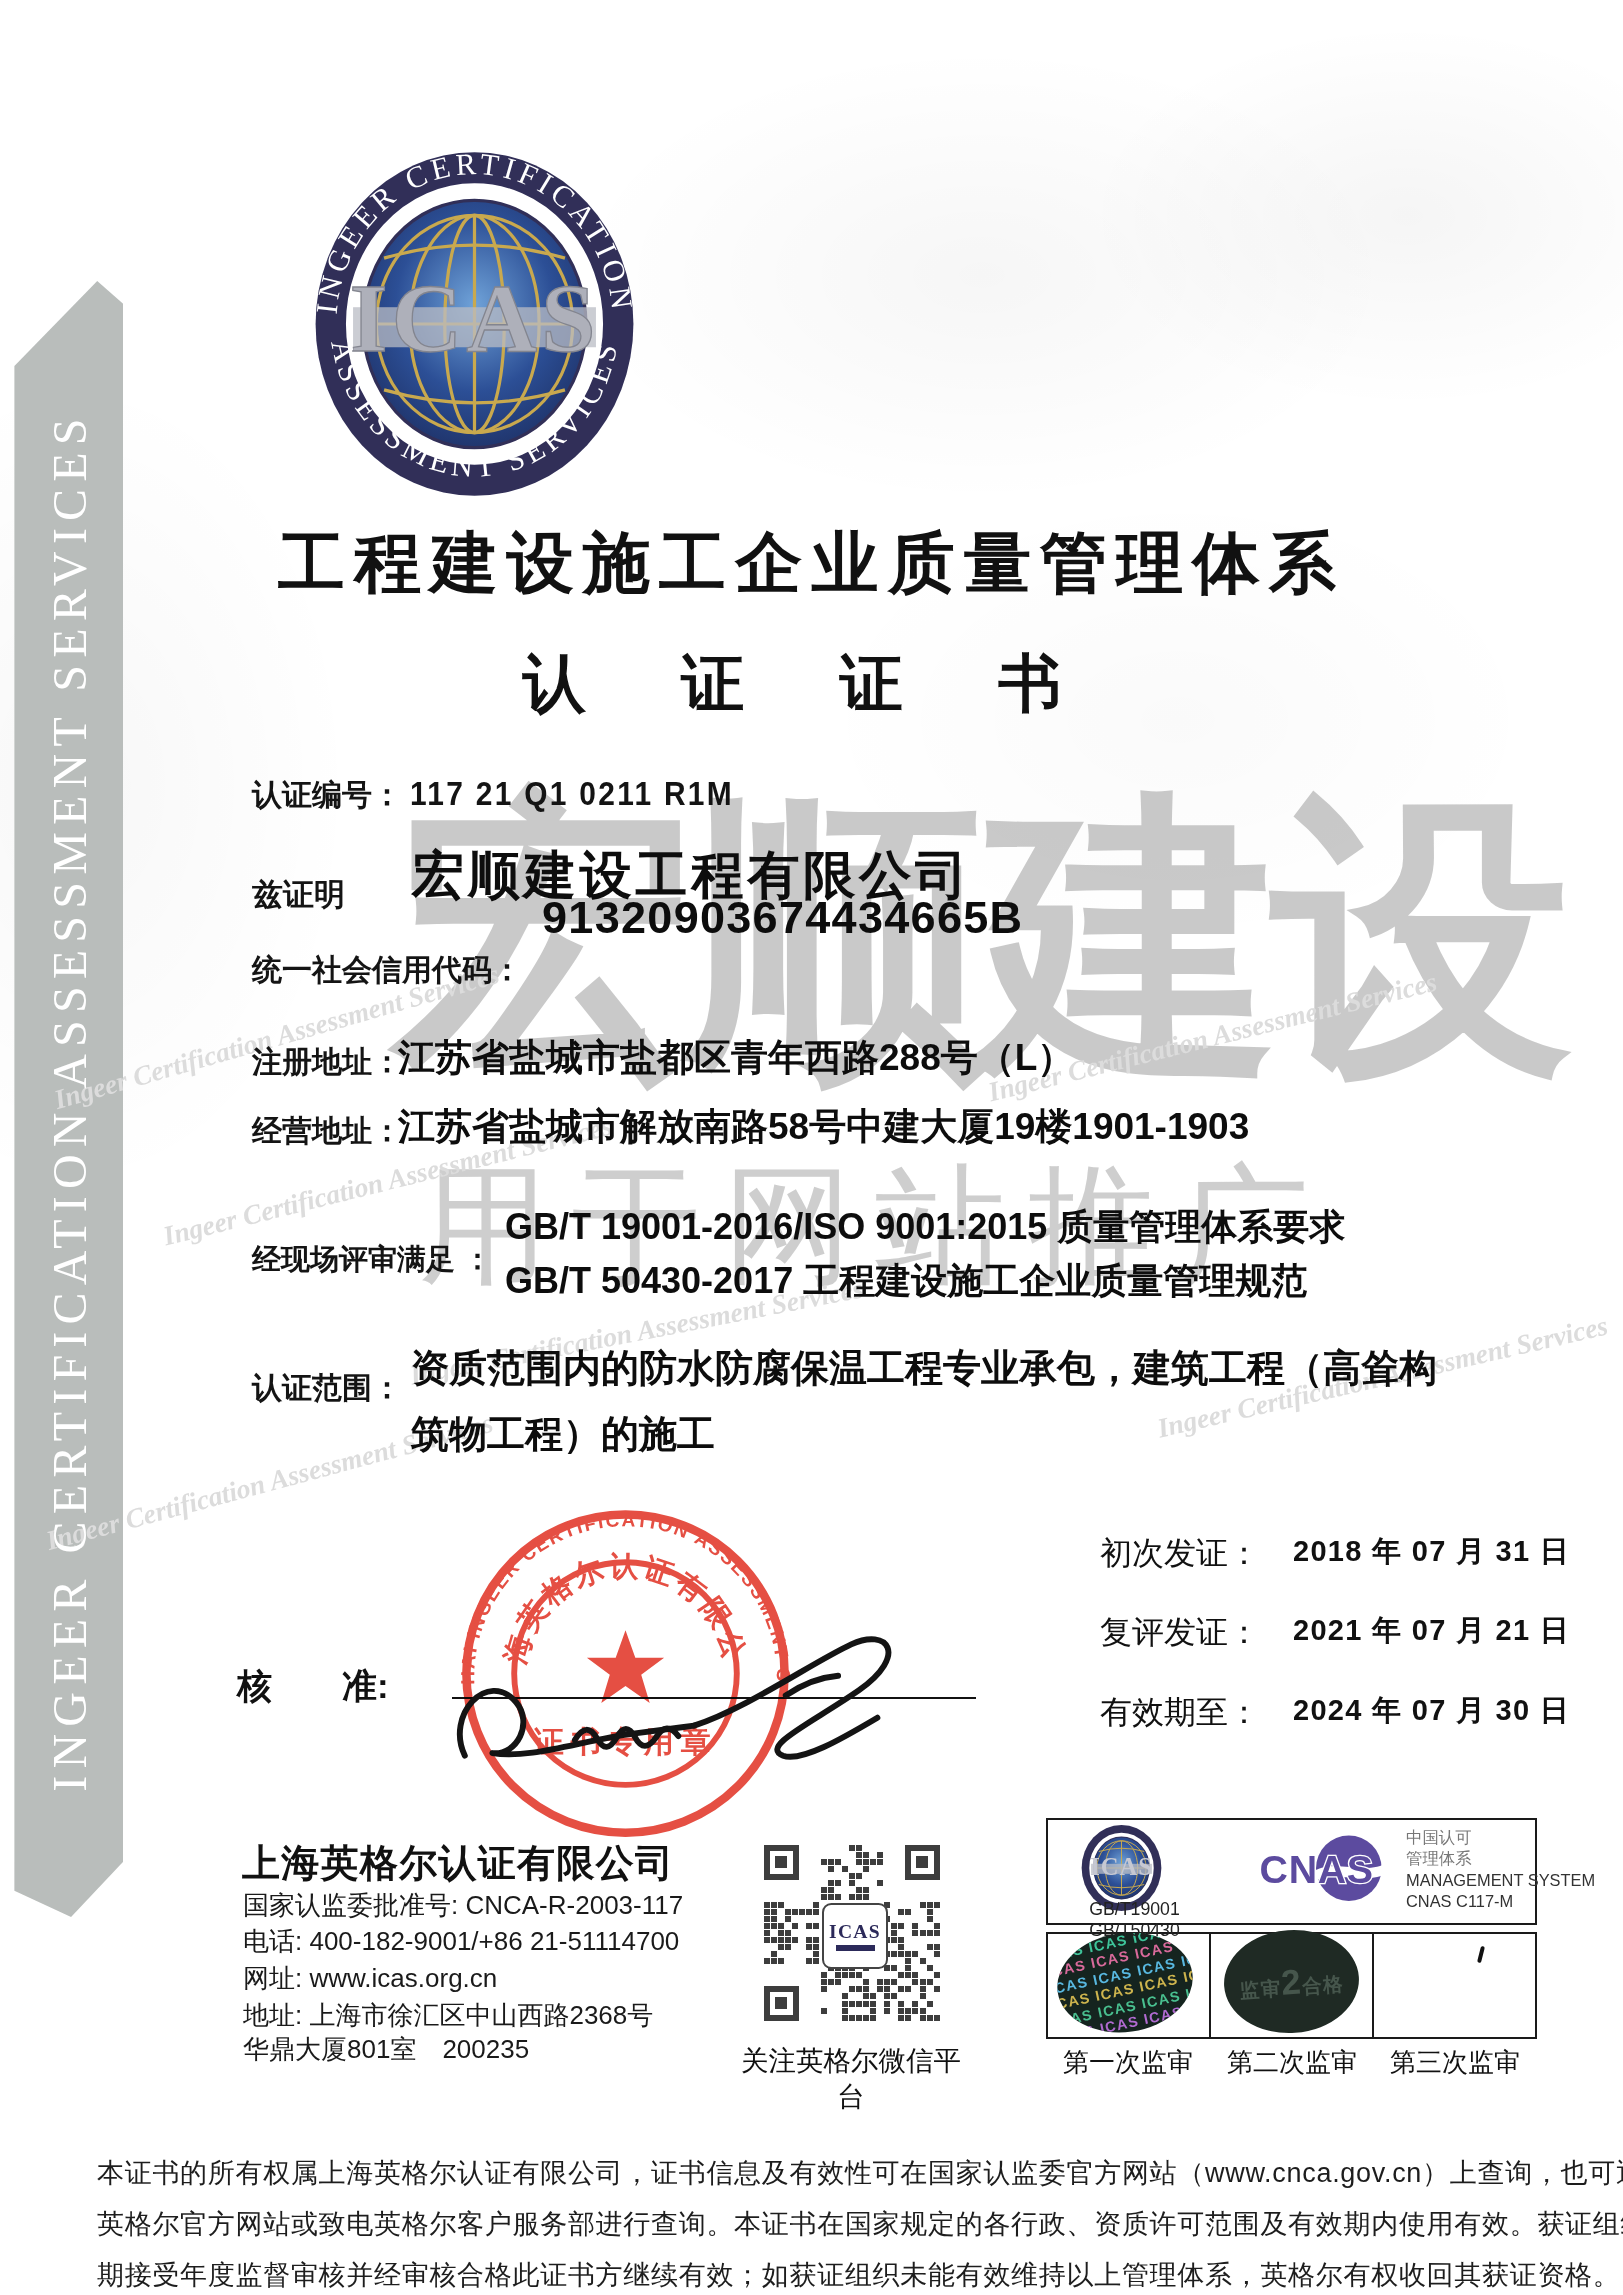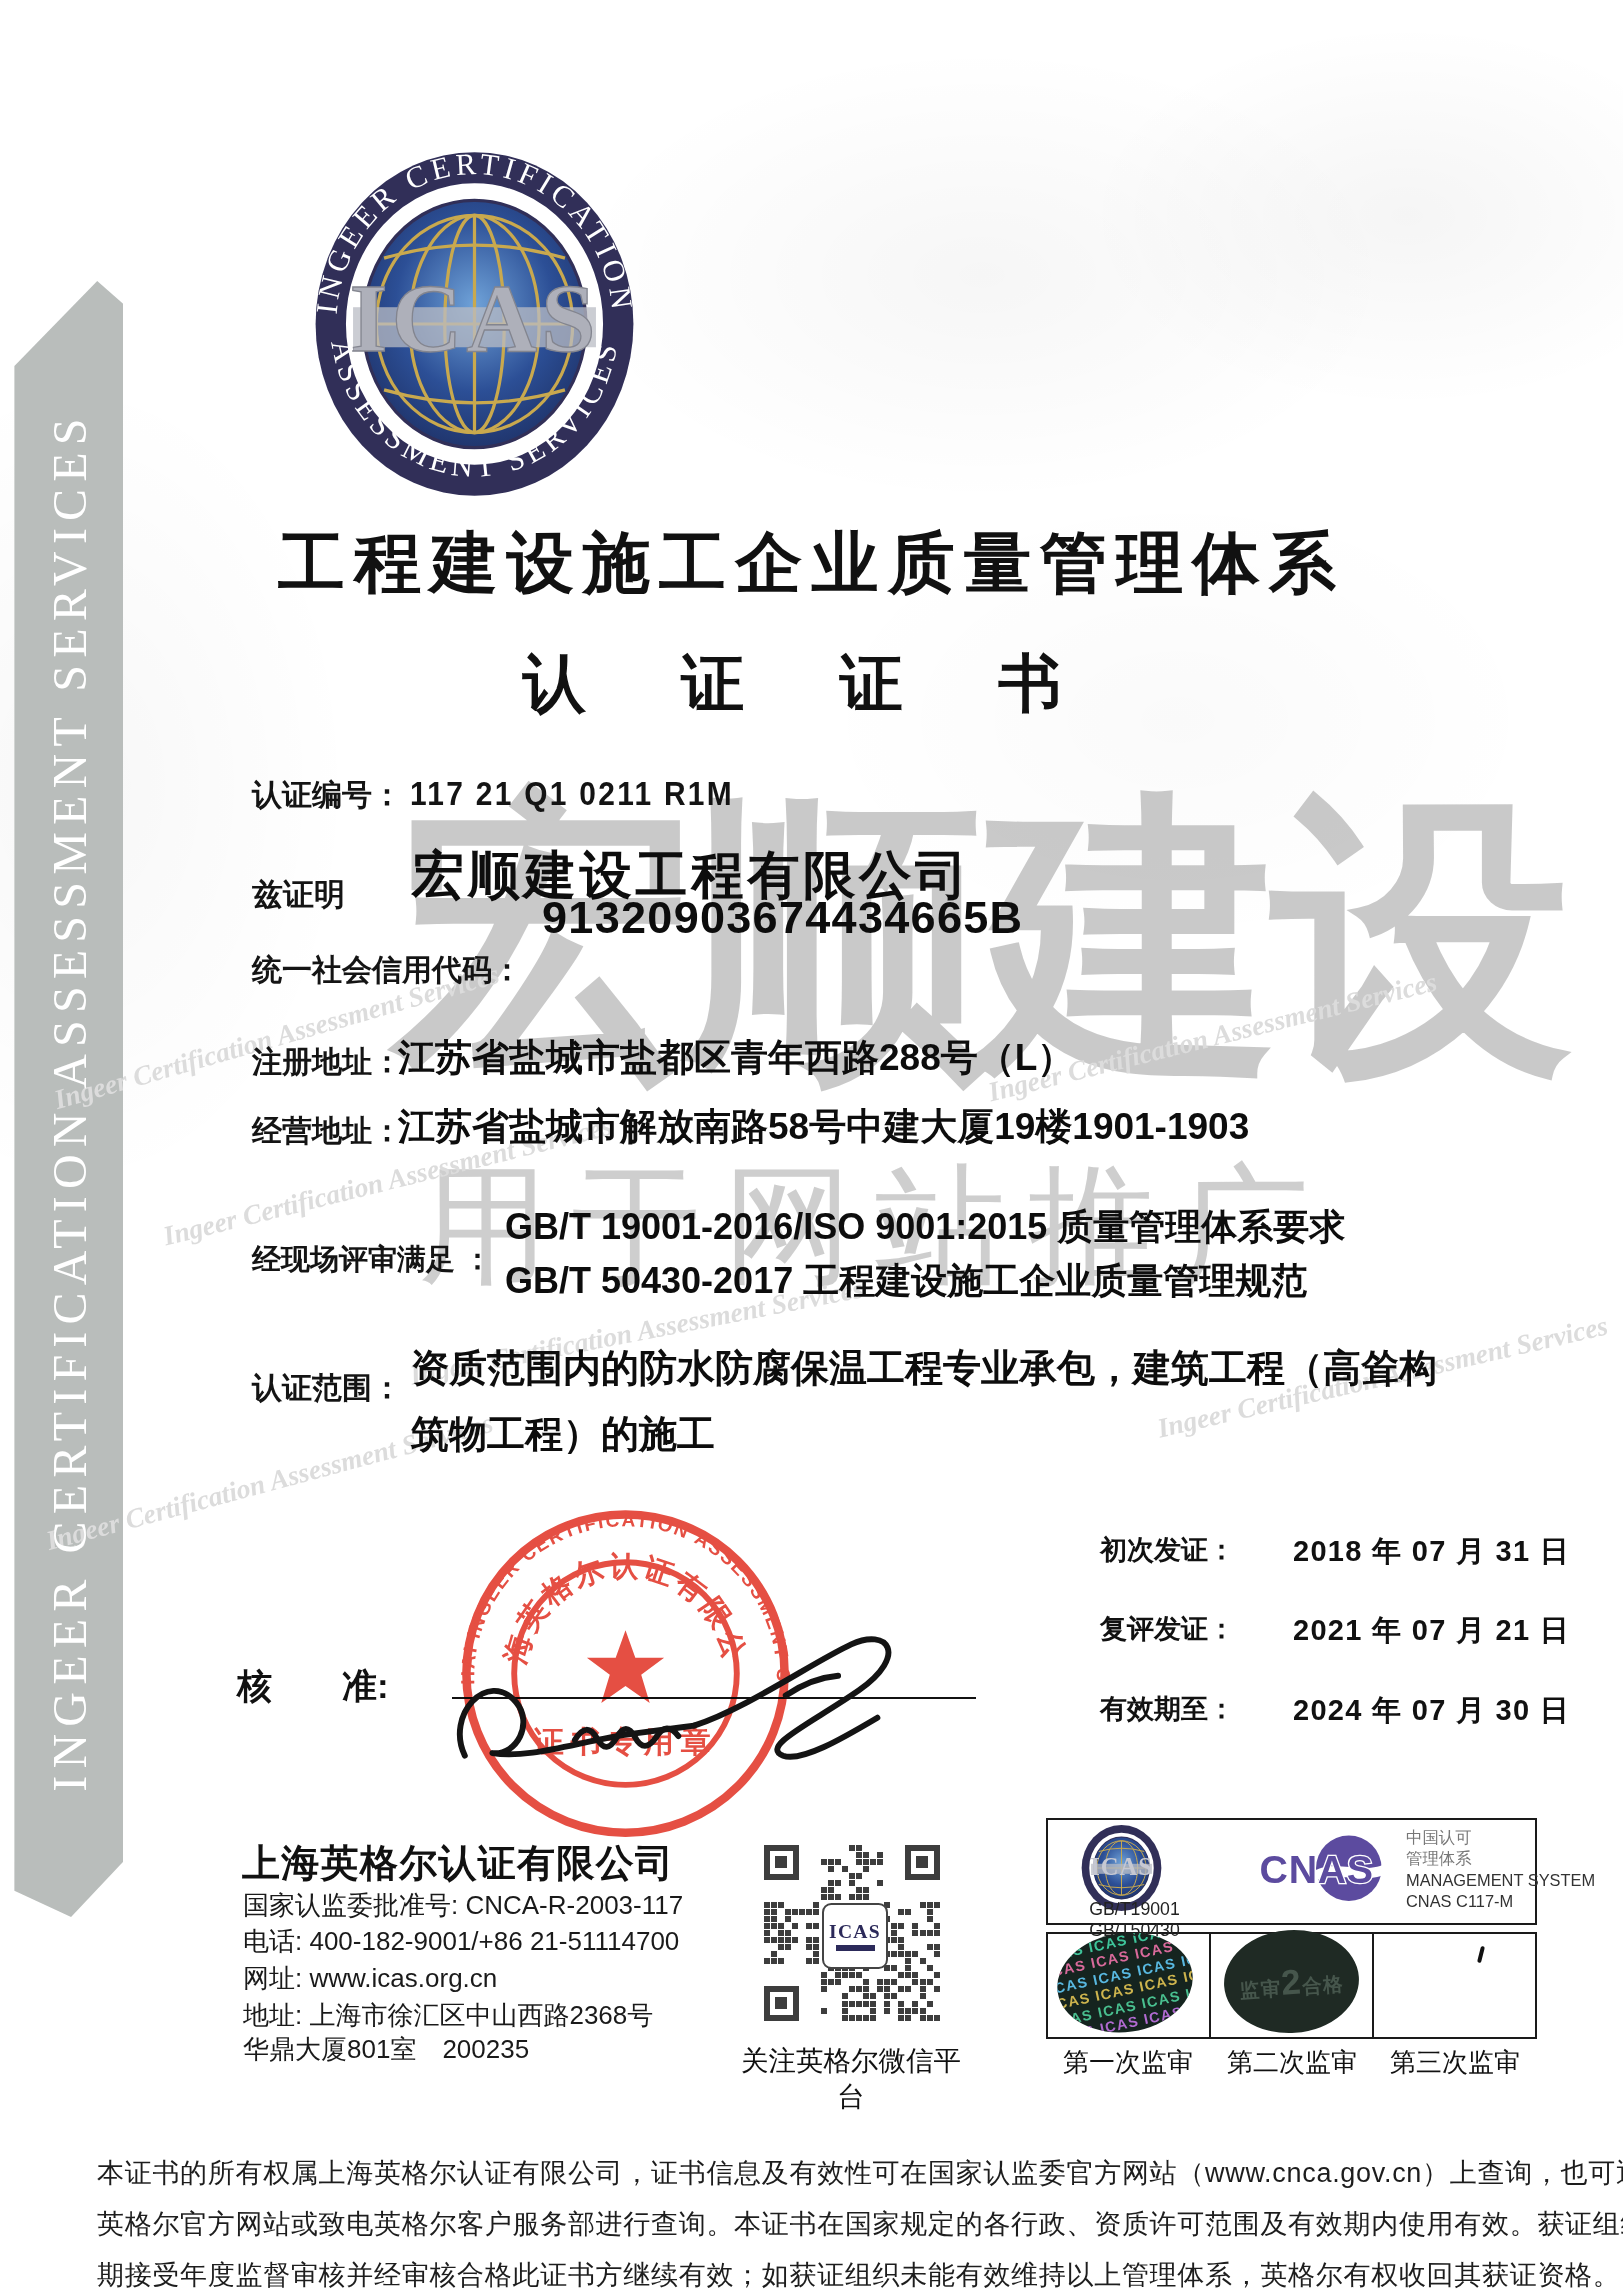--- a/index.html
+++ b/index.html
@@ -77,21 +77,21 @@
   .biz-lbl{left:252px;top:1111px;font-weight:700;}
   .biz-val{left:398px;top:1102px;font-size:37px;}
   .audit-lbl{left:252px;top:1240px;font-size:29px;}
   .std1{left:505px;top:1203px;font-size:36px;}
   .std2{left:505px;top:1257px;font-size:36px;}
   .scope-lbl{left:252px;top:1368px;font-weight:700;}
   .scope1{left:411px;top:1343px;font-size:38px;}
   .scope2{left:411px;top:1409px;font-size:38px;}
 
   
-  .date-lbl{font-size:27px;font-weight:700;z-index:3;}
+  .date-lbl{font-size:32px;font-weight:400;z-index:3;}
   .date-val{font-size:29px;font-weight:600;z-index:3;letter-spacing:1.3px;}
 
   
   .approve-lbl{left:237px;top:1663px;font-size:35px;font-weight:600;z-index:5;}
   .sign-line{left:452px;top:1697px;width:524px;height:2px;background:#111;z-index:4;}
   .stamp-svg{left:452px;top:1502px;z-index:5;opacity:.9;mix-blend-mode:multiply;}
   .sign-svg{left:419px;top:1584px;z-index:6;}
 
   
   .issuer-name{left:242px;top:1838px;font-size:38px;font-weight:700;z-index:3;letter-spacing:1.3px;}

